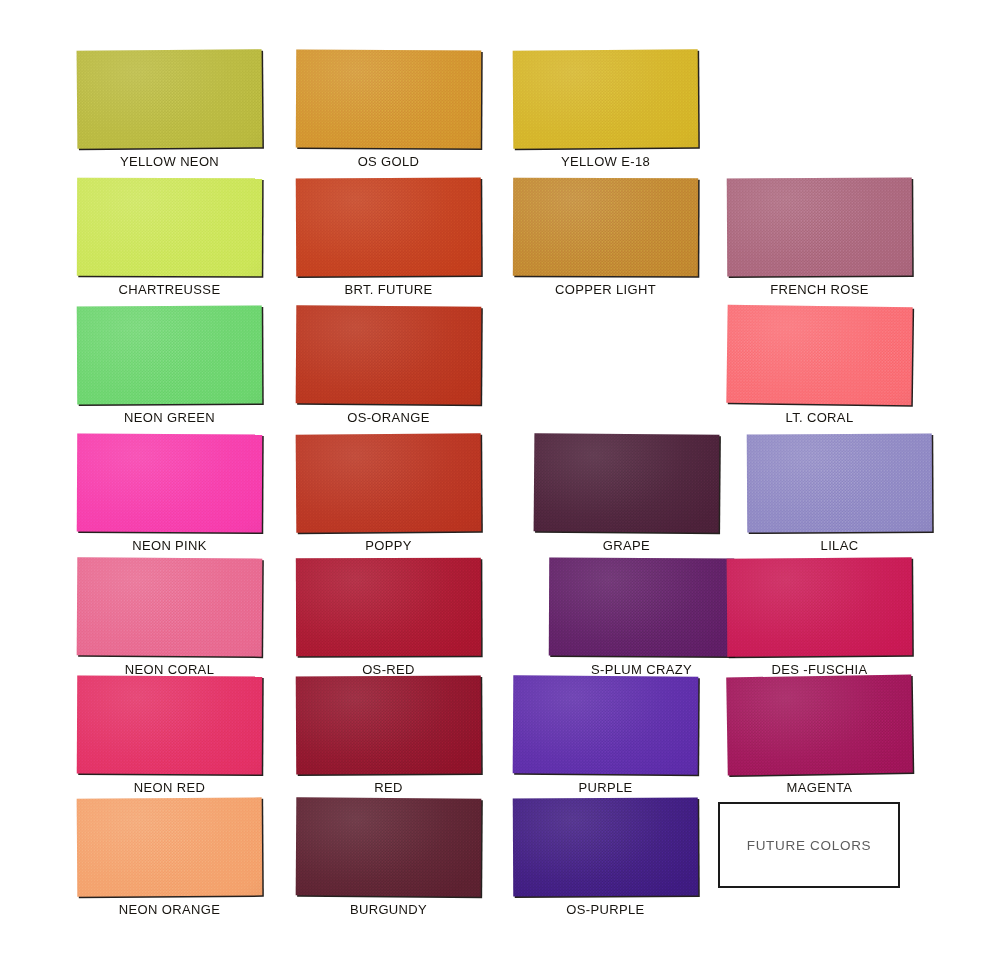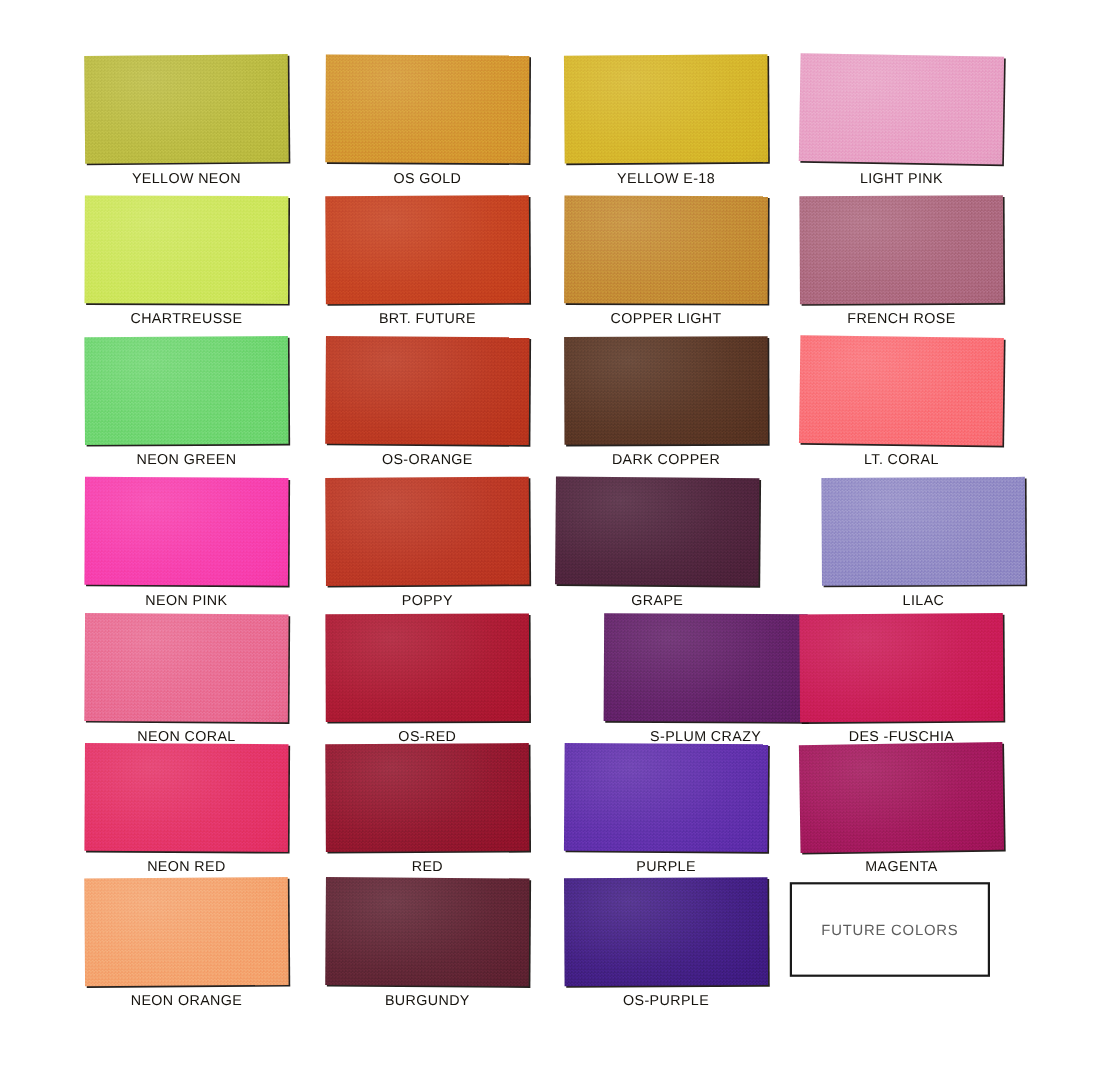--- a/index.html
+++ b/index.html
@@ -115,24 +115,20 @@
       <div class="swatch-label">YELLOW NEON</div>
     </div>
     <div class="swatch-cell" style="left: 296px; top: 50px;">
       <div class="swatch-chip" title="OS GOLD" style="background: rgb(210, 146, 44); transform: rotate(0.3deg);"></div>
       <div class="swatch-label">OS GOLD</div>
     </div>
     <div class="swatch-cell" style="left: 513px; top: 50px;">
       <div class="swatch-chip" title="YELLOW E-18" style="background: rgb(212, 179, 38); transform: rotate(-0.4deg);"></div>
       <div class="swatch-label">YELLOW E-18</div>
     </div>
-    <div class="swatch-cell" style="left: 727px; top: 50px;">
-      <div class="swatch-chip" title="LIGHT PINK" style="background: rgb(231, 157, 195); transform: rotate(1deg);"></div>
-      <div class="swatch-label">LIGHT PINK</div>
-    </div>
     <div class="swatch-cell" style="left: 77px; top: 178px;">
       <div class="swatch-chip" title="CHARTREUSSE" style="background: rgb(203, 229, 86); transform: rotate(0.2deg);"></div>
       <div class="swatch-label">CHARTREUSSE</div>
     </div>
     <div class="swatch-cell" style="left: 296px; top: 178px;">
       <div class="swatch-chip" title="BRT. ORANGE" style="background: rgb(195, 61, 28); transform: rotate(-0.3deg);"></div>
       <div class="swatch-label">BRT. FUTURE</div>
     </div>
     <div class="swatch-cell" style="left: 513px; top: 178px;">
       <div class="swatch-chip" title="COPPER LIGHT" style="background: rgb(193, 134, 47); transform: rotate(0.2deg);"></div>
@@ -143,37 +139,33 @@
       <div class="swatch-label">FRENCH ROSE</div>
     </div>
     <div class="swatch-cell" style="left: 77px; top: 306px;">
       <div class="swatch-chip" title="NEON GREEN" style="background: rgb(106, 212, 108); transform: rotate(-0.3deg);"></div>
       <div class="swatch-label">NEON GREEN</div>
     </div>
     <div class="swatch-cell" style="left: 296px; top: 306px;">
       <div class="swatch-chip" title="OS-ORANGE" style="background: rgb(184, 51, 28); transform: rotate(0.4deg);"></div>
       <div class="swatch-label">OS-ORANGE</div>
     </div>
-    <div class="swatch-cell" style="left: 513px; top: 306px;">
-      <div class="swatch-chip" title="DARK COPPER" style="background: rgb(84, 49, 32); transform: rotate(-0.2deg);"></div>
-      <div class="swatch-label">DARK COPPER</div>
-    </div>
     <div class="swatch-cell" style="left: 727px; top: 306px;">
       <div class="swatch-chip" title="LT. CORAL" style="background: rgb(250, 107, 114); transform: rotate(0.8deg);"></div>
       <div class="swatch-label">LT. CORAL</div>
     </div>
     <div class="swatch-cell" style="left: 77px; top: 434px;">
       <div class="swatch-chip" title="NEON PINK" style="background: rgb(247, 59, 171); transform: rotate(0.3deg);"></div>
       <div class="swatch-label">NEON PINK</div>
     </div>
     <div class="swatch-cell" style="left: 296px; top: 434px;">
       <div class="swatch-chip" title="POPPY" style="background: rgb(184, 50, 31); transform: rotate(-0.4deg);"></div>
       <div class="swatch-label">POPPY</div>
     </div>
-    <div class="swatch-cell" style="left: 489px; top: 434px; padding-left: 16px;">
+    <div class="swatch-cell" style="left: 518px; top: 434px; padding-left: 16px;">
       <div class="swatch-chip" title="GRAPE" style="background: rgb(74, 32, 56); transform: rotate(0.5deg);"></div>
       <div class="swatch-label">GRAPE</div>
     </div>
     <div class="swatch-cell" style="left: 727px; top: 434px; margin-left: 20px;">
       <div class="swatch-chip" title="LILAC" style="background: rgb(141, 134, 195); transform: rotate(-0.3deg);"></div>
       <div class="swatch-label">LILAC</div>
     </div>
     <div class="swatch-cell" style="left: 77px; top: 558px;">
       <div class="swatch-chip" title="NEON CORAL" style="background: rgb(232, 103, 142); transform: rotate(0.4deg);"></div>
       <div class="swatch-label">NEON CORAL</div>

